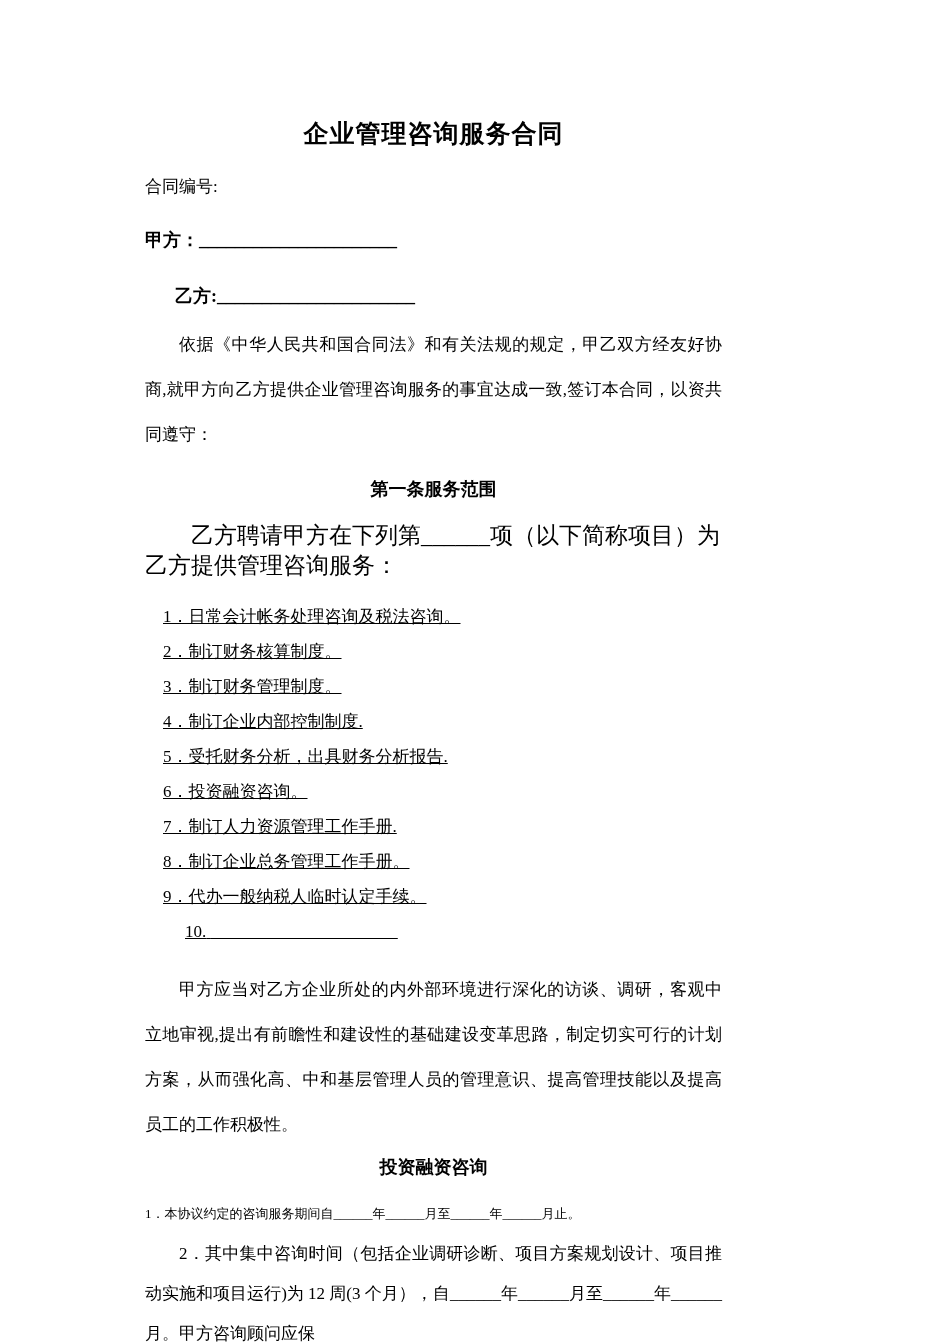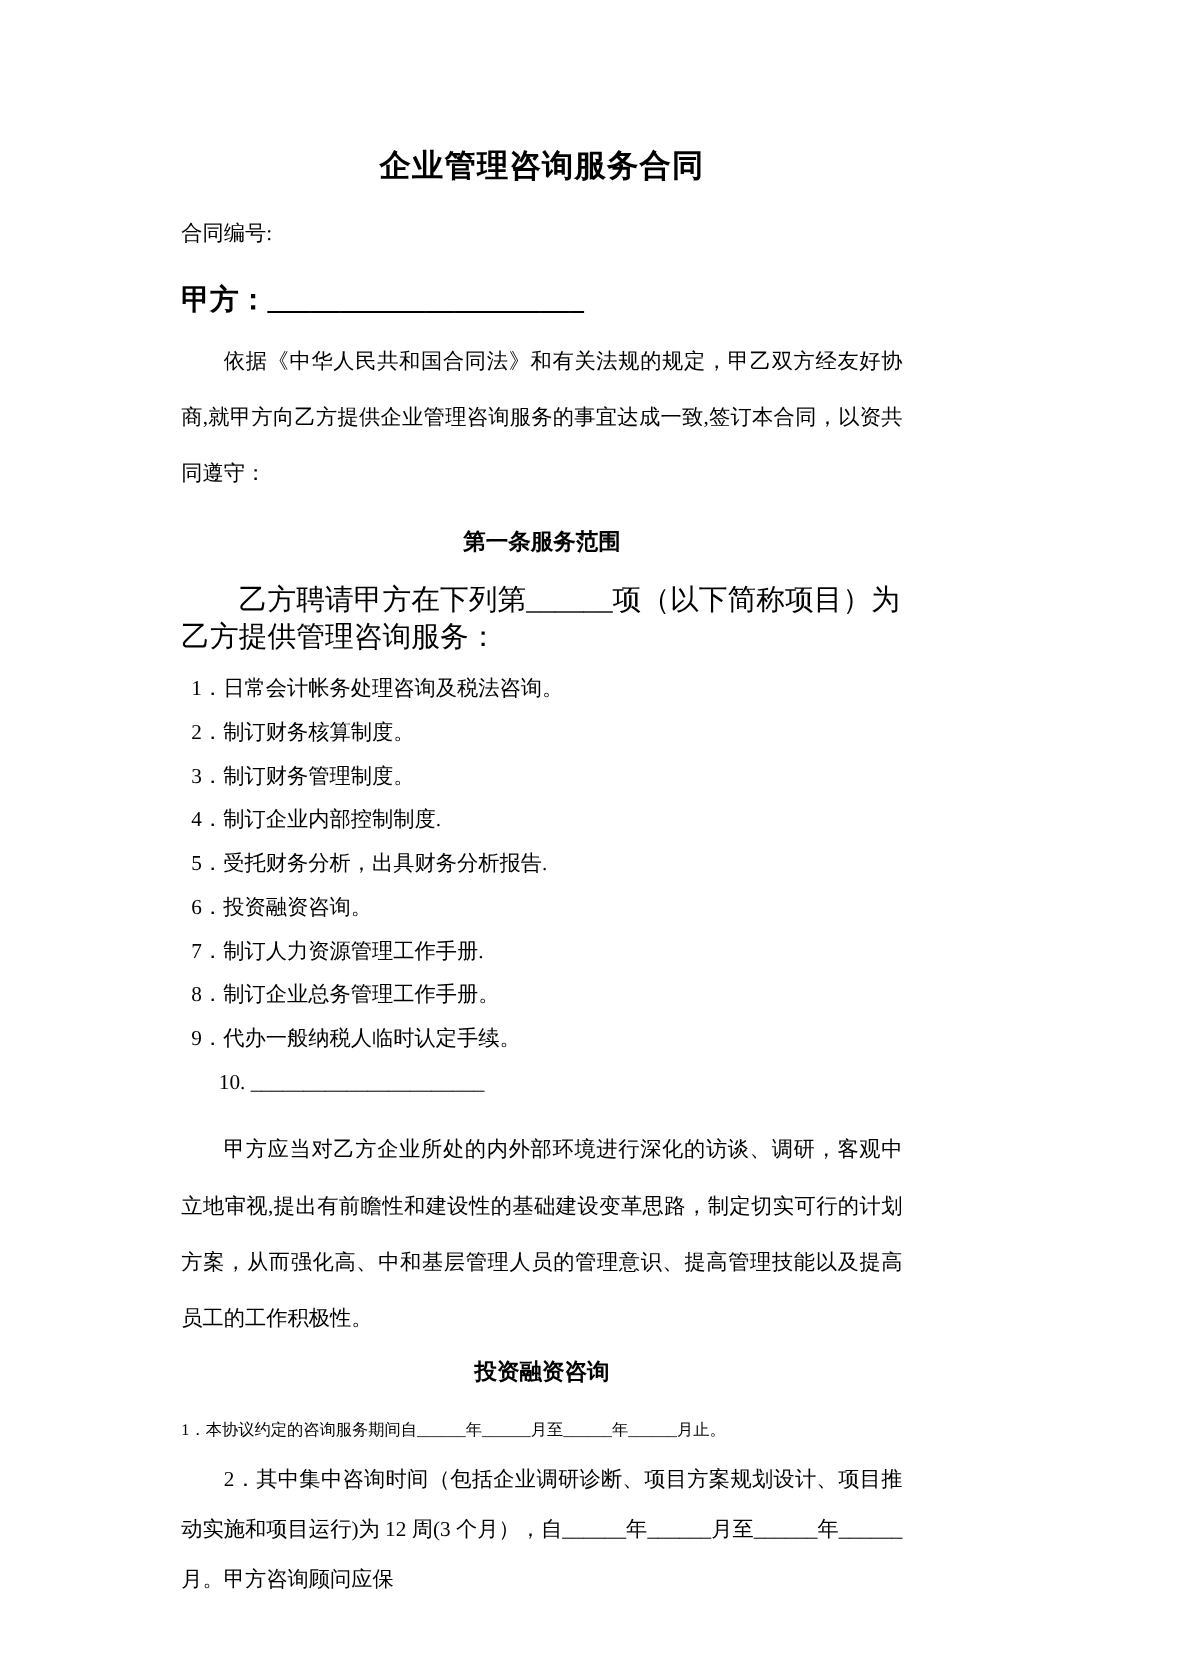--- a/index.html
+++ b/index.html
@@ -25,21 +25,21 @@
     letter-spacing: 1px;
   }
   .contract-no {
     margin: 24px 0 0 0;
     font-size: 17px;
     line-height: 22px;
     font-weight: 400;
   }
   .party {
     margin: 30px 0 0 0;
-    font-size: 23px;
+    font-size: 18px;
     font-weight: 700;
     line-height: 24px;
   }
   .party.party-b { margin-top: 32px; padding-left: 30px; }
   .blank { white-space: nowrap; letter-spacing: 0; }
   .para {
     margin: 14px 0 0 0;
     font-size: 17px;
     line-height: 45px;
     text-align: justify;
@@ -52,21 +52,21 @@
     line-height: 24px;
     text-align: center;
   }
   .heading.heading-2 { margin-top: 8px; }
   .lead {
     margin: 20px 0 0 0;
     font-size: 23px;
     line-height: 30px;
     text-indent: 2em;
   }
-  .list { margin: 8px; }
+  .list { margin: 18px; text-decoration: underline; }
   .list .li {
     margin: 0;
     font-size: 17px;
     line-height: 35px;
   }
   .list .li-10 { padding-left: 22px; }
   .s2-item1 {
     margin: 20px 0 0 0;
     font-size: 13px;
     line-height: 30px;
@@ -86,20 +86,23 @@
   <div class="content">
 
     <h1 class="title">企业管理咨询服务合同</h1>
 
     <p class="contract-no">合同编号:</p>
 
     <p class="party party-a">
       <span>甲方：</span><span class="blank">______________________</span>
     </p>
 
+    <p class="party party-b">
+      <span>乙方:</span><span class="blank">______________________</span>
+    </p>
 
     <p class="para indent">依据《中华人民共和国合同法》和有关法规的规定，甲乙双方经友好协商,就甲方向乙方提供企业管理咨询服务的事宜达成一致,签订本合同，以资共同遵守：</p>
 
     <h2 class="heading heading-1">第一条服务范围</h2>
 
     <p class="lead">乙方聘请甲方在下列第______项（以下简称项目）为乙方提供管理咨询服务：</p>
 
     <div class="list">
       <p class="li">1．日常会计帐务处理咨询及税法咨询。</p>
       <p class="li">2．制订财务核算制度。</p>

